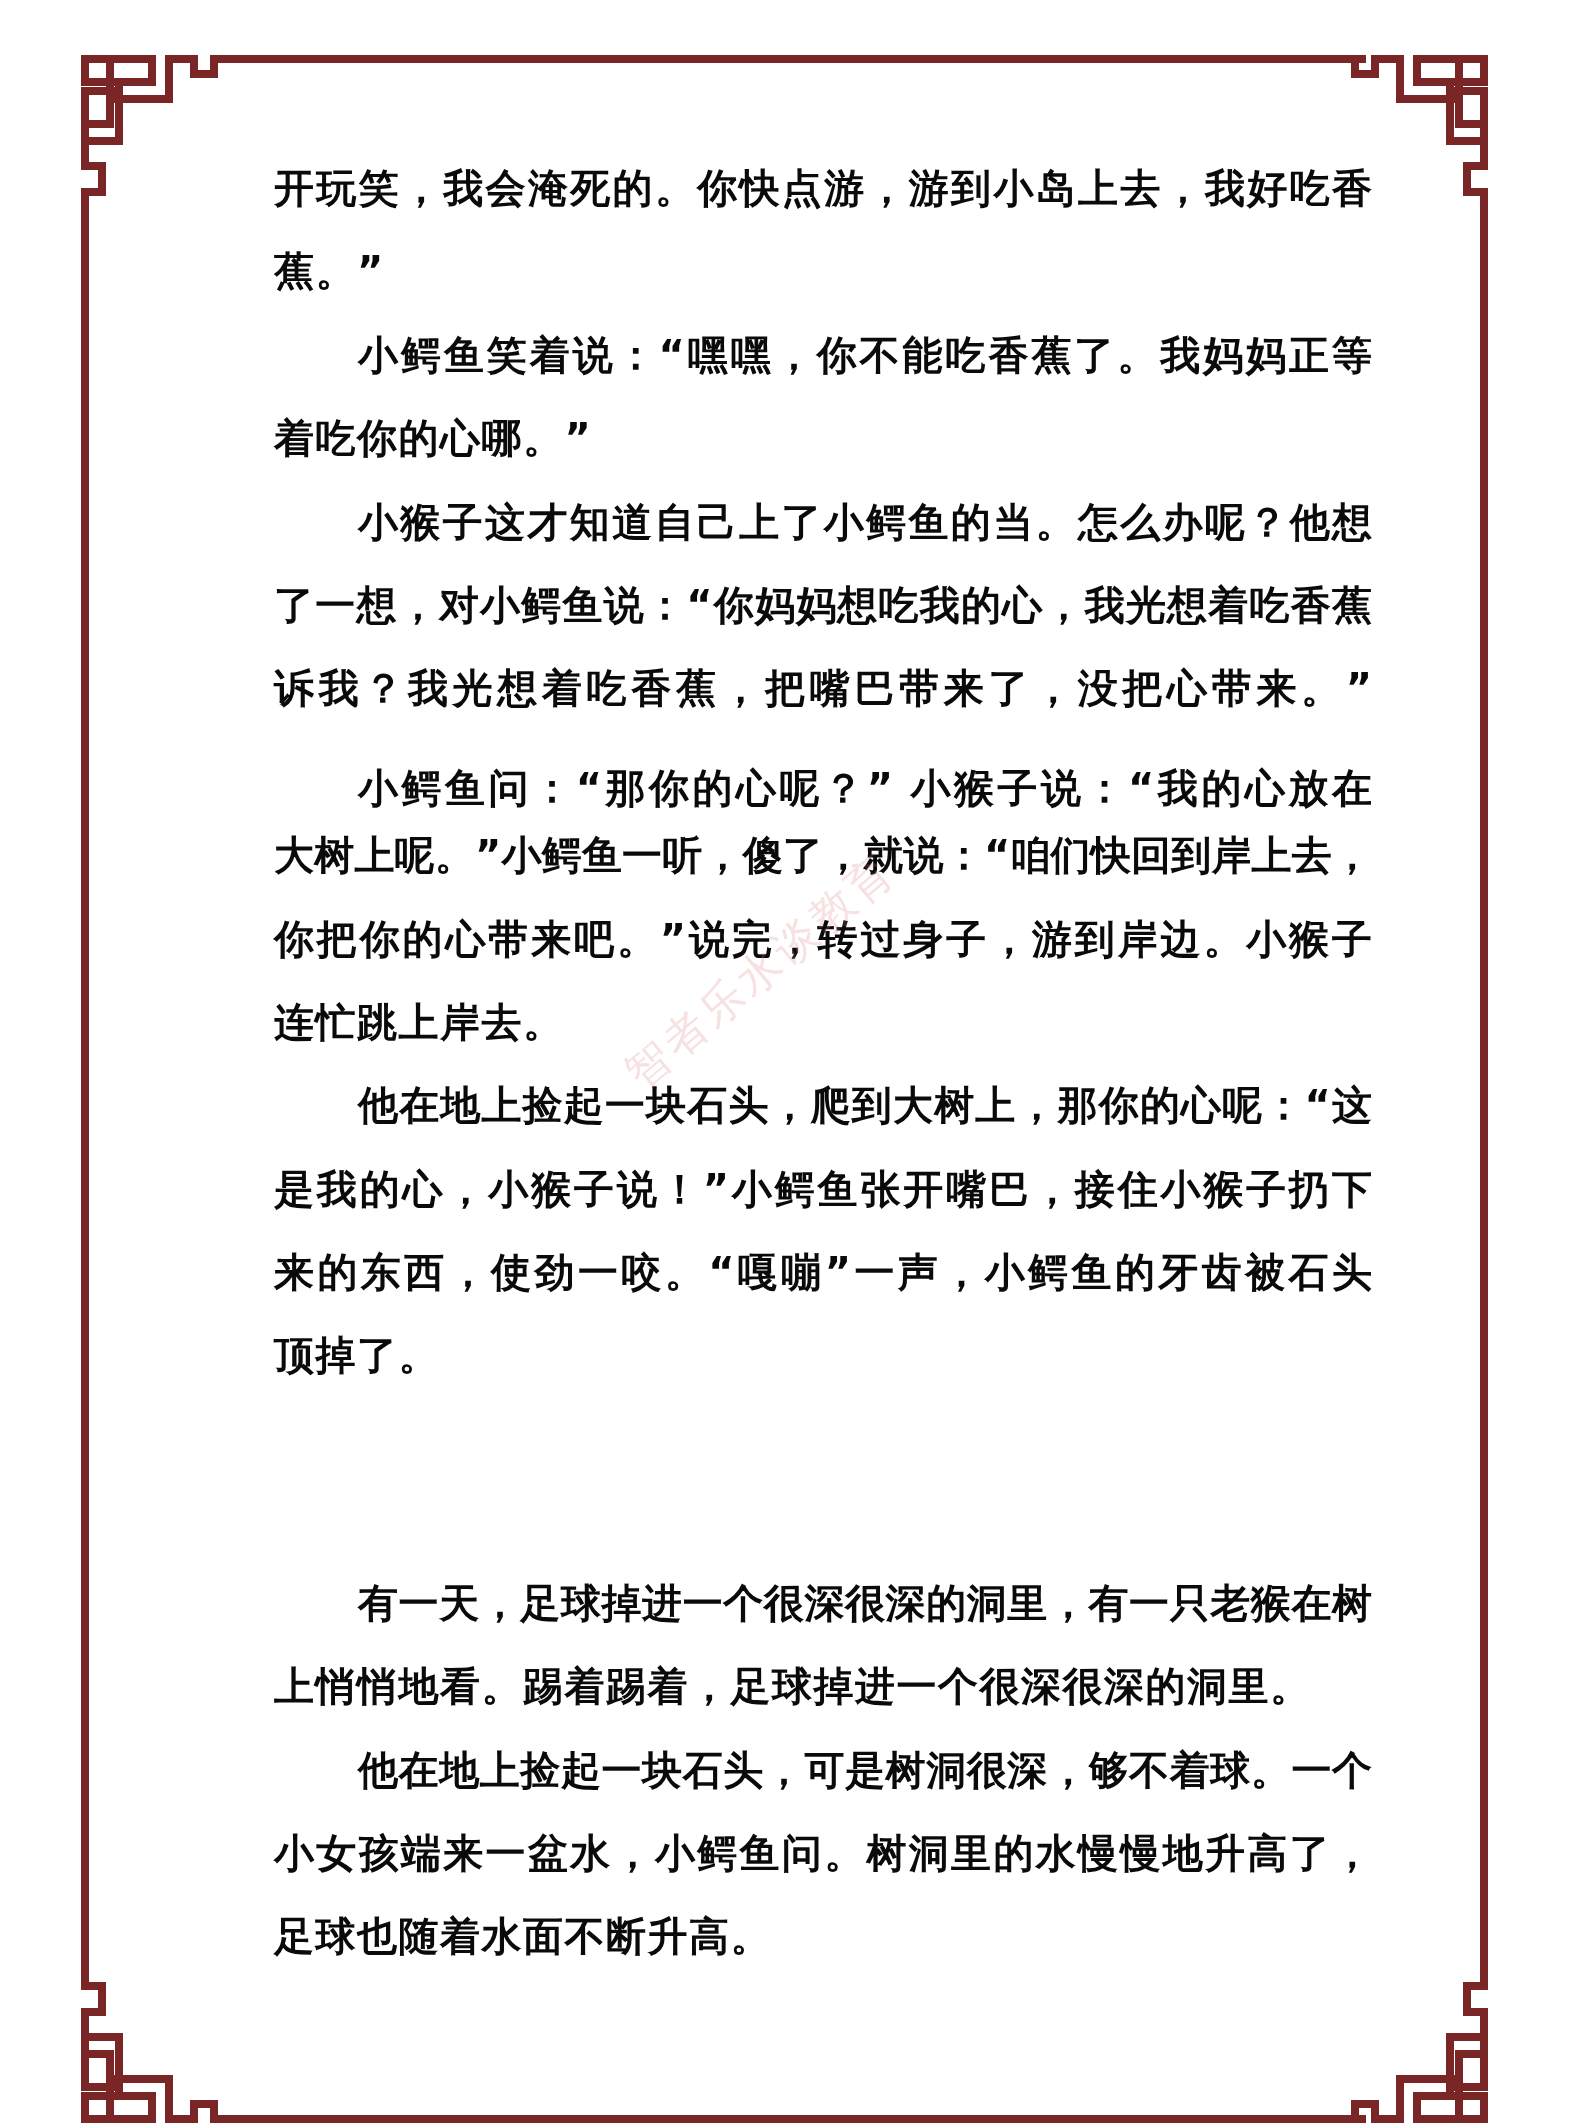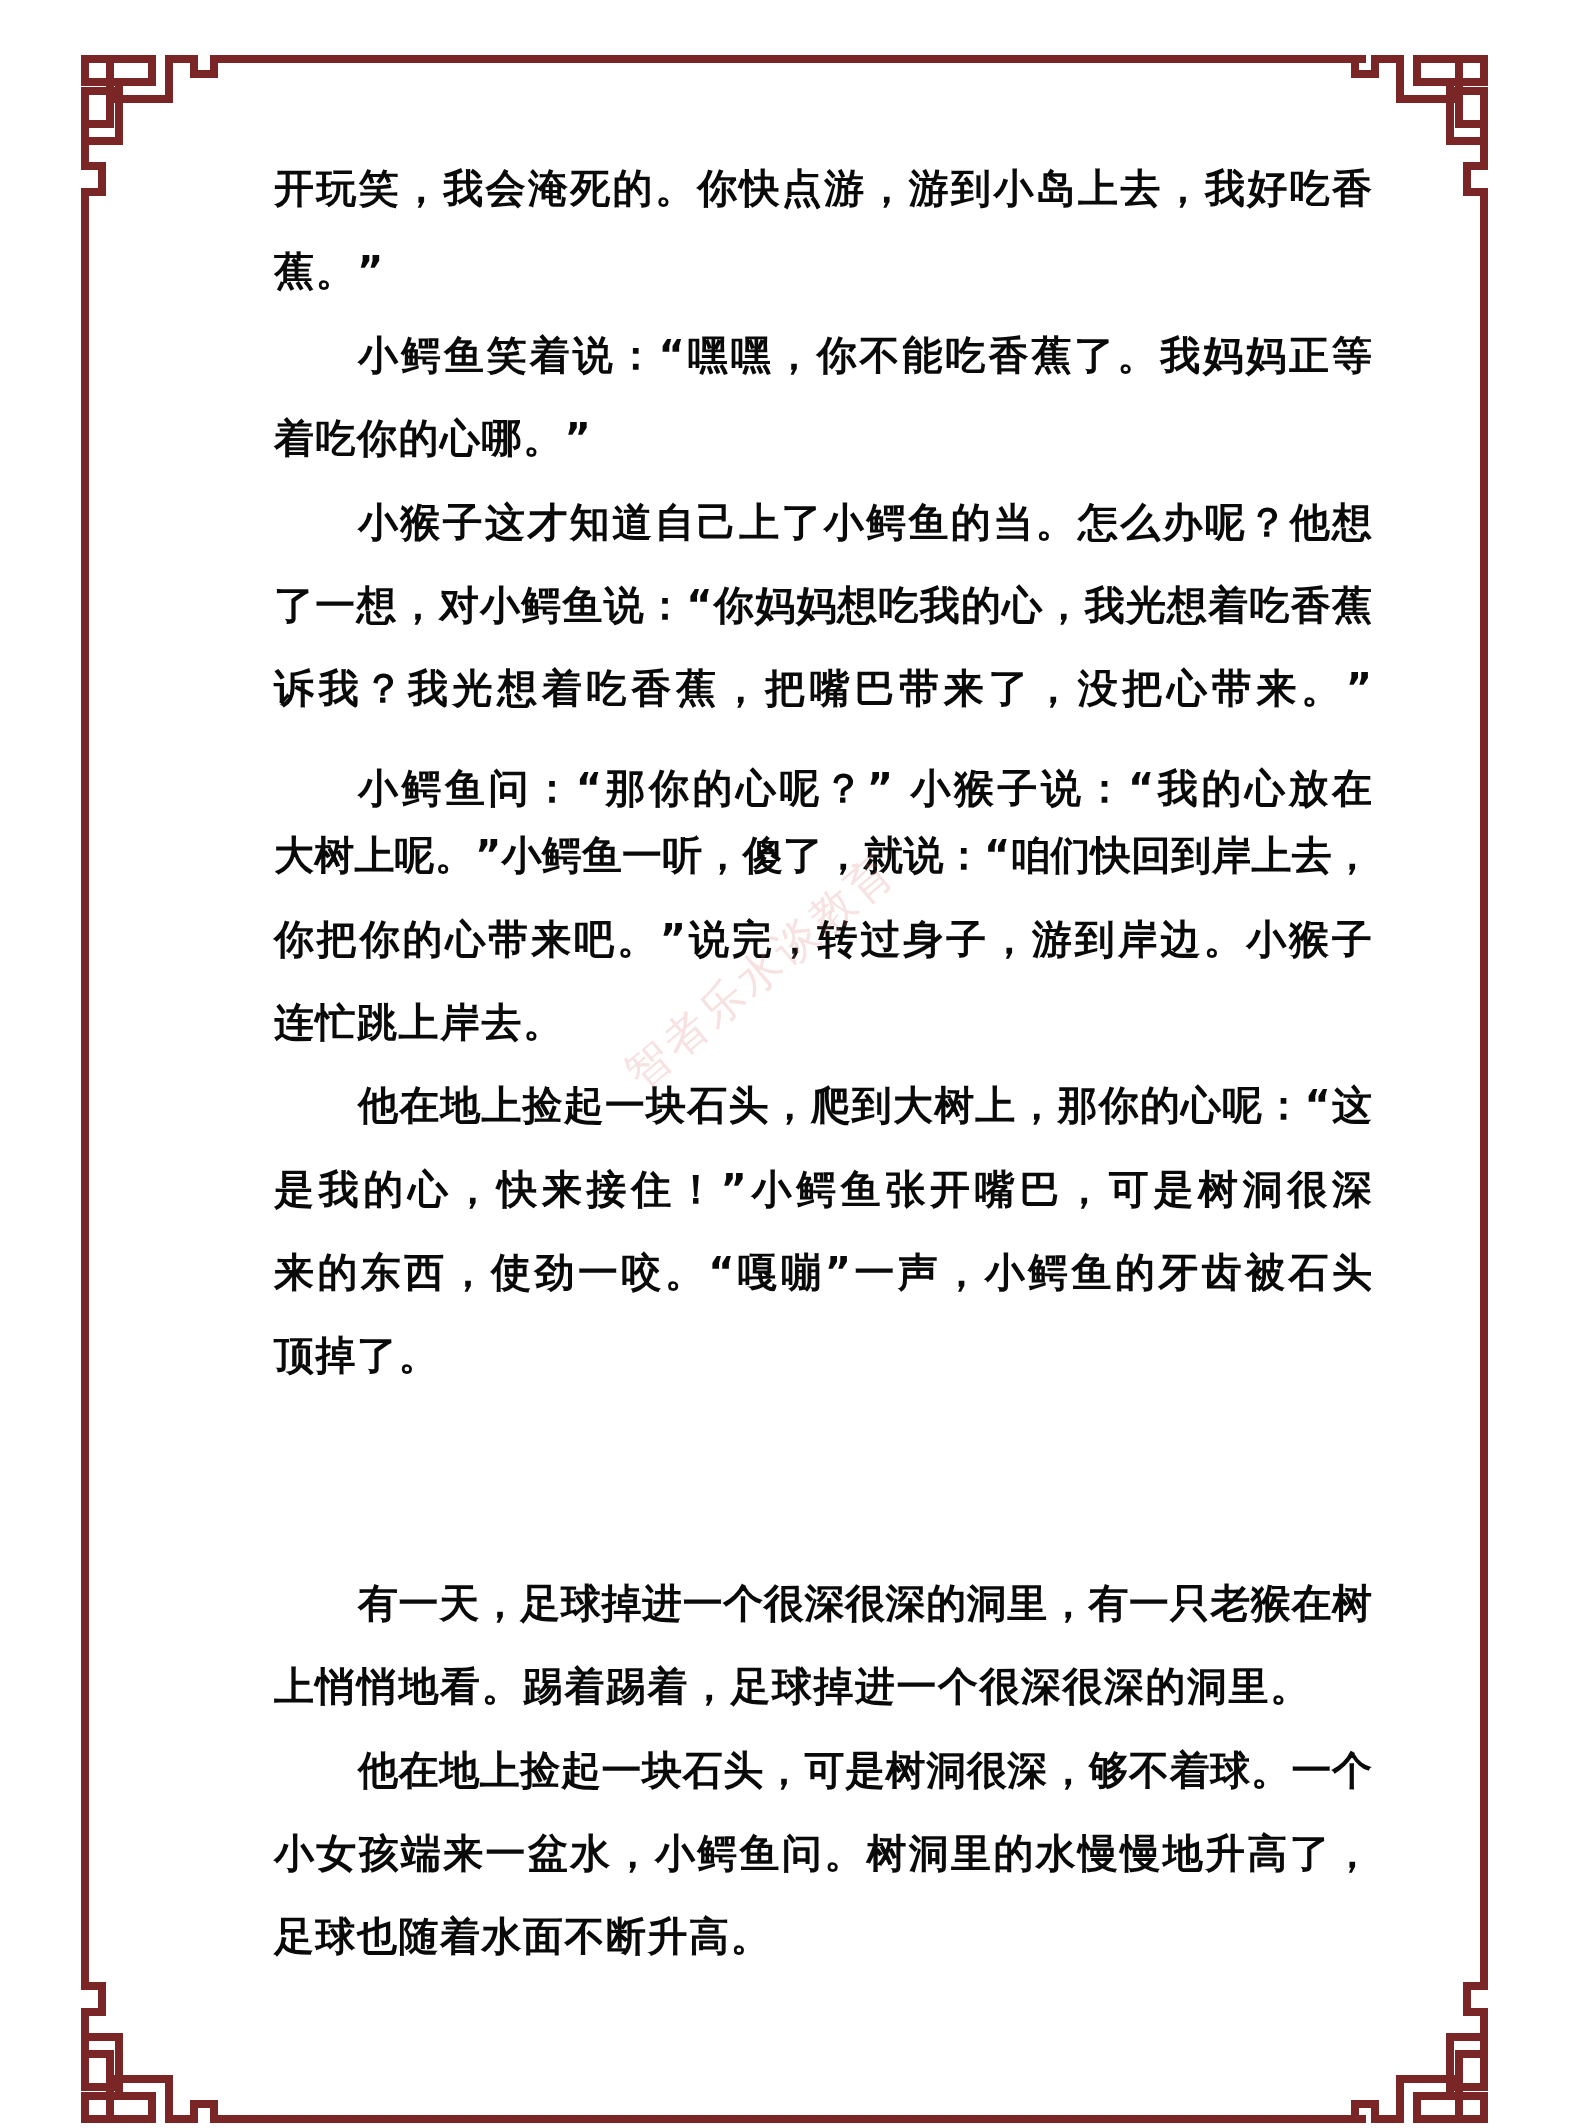--- a/index.html
+++ b/index.html
@@ -129,21 +129,21 @@
     <div class="line full indent" style="top:492px">小猴子这才知道自己上了小鳄鱼的当。怎么办呢？他想</div>
     <div class="line full" style="top:575px">了一想，对小鳄鱼说：“你妈妈想吃我的心，我光想着吃香蕉</div>
     <div class="line full" style="top:658px" style2="">诉我？我光想着吃香蕉，把嘴巴带来了，没把心带来。”</div>
 
     <div class="line full indent" style="top:758px">小鳄鱼问：“那你的心呢？”  小猴子说：“我的心放在</div>
     <div class="line full" style="top:825px">大树上呢。”小鳄鱼一听，傻了，就说：“咱们快回到岸上去，</div>
     <div class="line full" style="top:909px">你把你的心带来吧。”说完，转过身子，游到岸边。小猴子</div>
     <div class="line last" style="top:992px">连忙跳上岸去。</div>
 
     <div class="line full indent" style="top:1075px">他在地上捡起一块石头，爬到大树上，那你的心呢：“这</div>
-    <div class="line full" style="top:1159px">是我的心，快来接住！”小鳄鱼张开嘴巴，可是树洞很深</div>
+    <div class="line full" style="top:1159px">是我的心，小猴子说！”小鳄鱼张开嘴巴，接住小猴子扔下</div>
     <div class="line full" style="top:1242px">来的东西，使劲一咬。“嘎嘣”一声，小鳄鱼的牙齿被石头</div>
     <div class="line last" style="top:1325px">顶掉了。</div>
   </div>
 
 
   <div>
     <div class="line full indent" style="top:1573px">有一天，足球掉进一个很深很深的洞里，有一只老猴在树</div>
     <div class="line last" style="top:1656px">上悄悄地看。踢着踢着，足球掉进一个很深很深的洞里。</div>
 
     <div class="line full indent" style="top:1740px">他在地上捡起一块石头，可是树洞很深，够不着球。一个</div>

